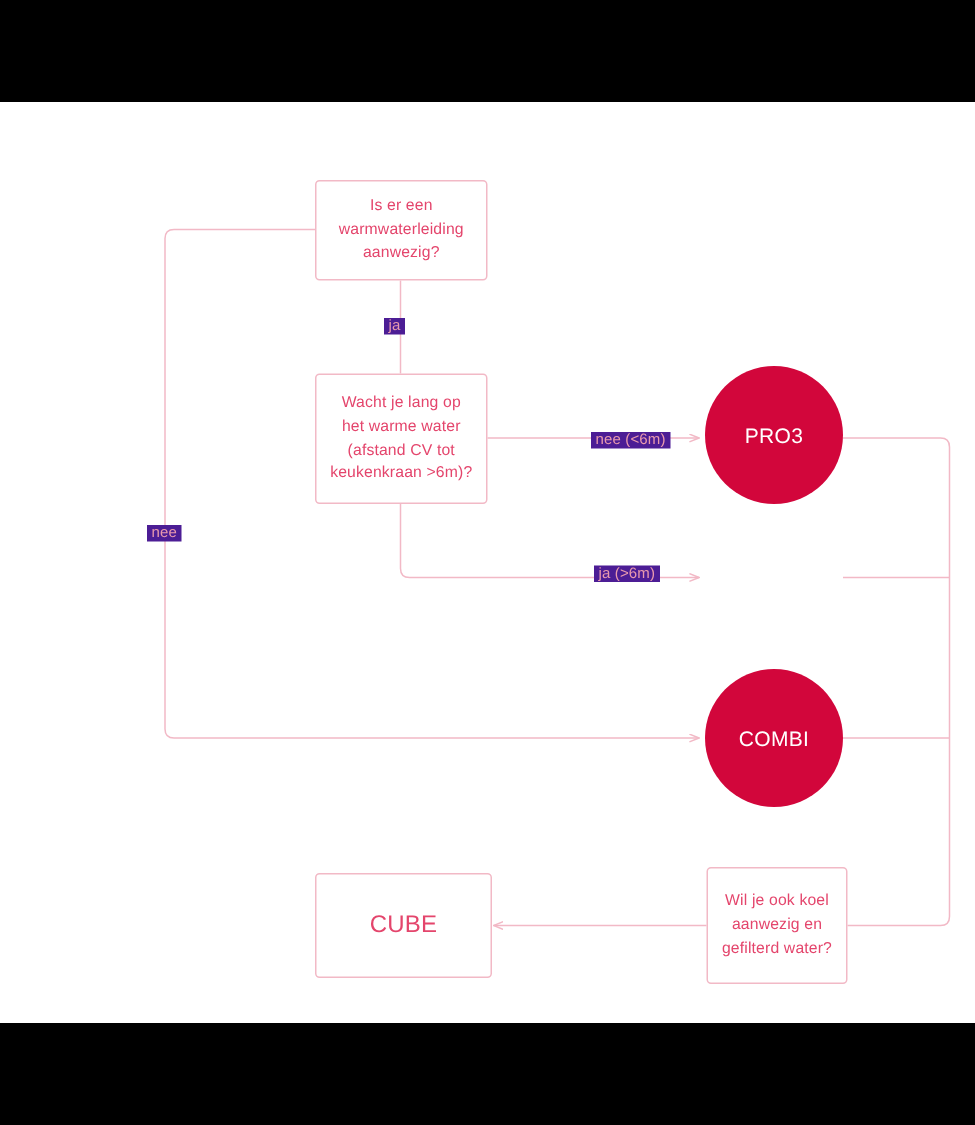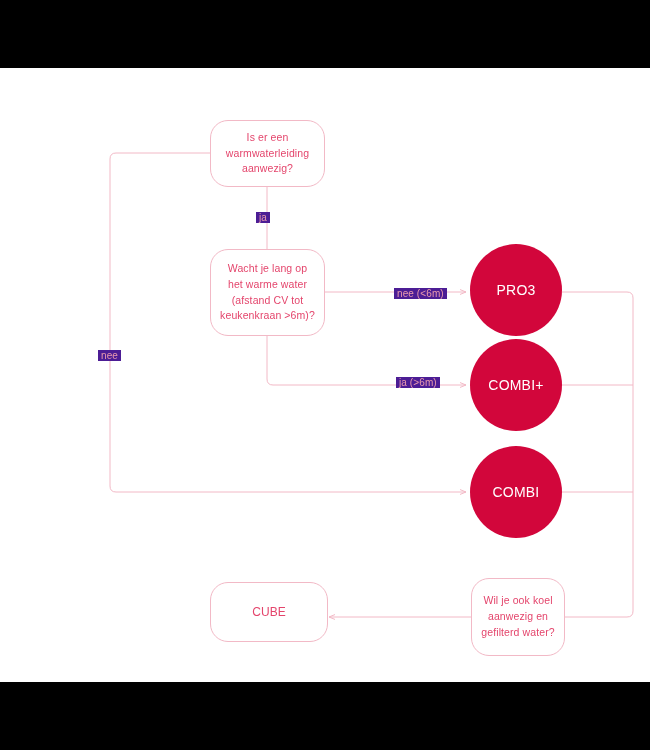--- a/index.html
+++ b/index.html
@@ -38,21 +38,21 @@
   .node {
     position: absolute;
     box-sizing: border-box;
     display: flex;
     align-items: center;
     justify-content: center;
     text-align: center;
   }
   .box {
     border: 1px solid #f2b9c6;
-    border-radius: 18px;
+    border-radius: 3px;
     background: #ffffff;
     color: #e4456c;
     font-size: 10.5px;
     line-height: 1.5;
     letter-spacing: 0.1px;
   }
   .box .txt { padding: 0 8px; }
   .circle {
     border-radius: 50%;
     background: #d2063b;
@@ -106,33 +106,30 @@
     </div>
 
     <div class="node box" style="left:210px; top:181px; width:115px; height:87px;justify-content:center;">
       <div class="txt">Wacht je lang op het warme water (afstand CV tot keukenkraan &gt;6m)?</div>
     </div>
 
     <div class="node circle" style="left:470px; top:176px; width:92px; height:92px;">
       <div>PRO3</div>
     </div>
 
-    <div class="node circle" style="left:470px; top:271px; width:92px; height:92px;">
-      <div>COMBI+</div>
-    </div>
 
     <div class="node circle" style="left:470px; top:378px; width:92px; height:92px;">
       <div>COMBI</div>
     </div>
 
     <div class="node box" style="left:471px; top:510px; width:94px; height:78px;">
       <div class="txt">Wil je ook koel aanwezig en gefilterd water?</div>
     </div>
 
-    <div class="node box" style="left:210px; top:514px; width:118px; height:60px; font-size:12px; color:#e4456c;">
+    <div class="node box" style="left:210px; top:514px; width:118px; height:70px; font-size:16px; color:#e4456c;">
       <div class="txt">CUBE</div>
     </div>
 
     <div class="edge-label" style="left:256px; top:144px;">ja</div>
 
     <div class="edge-label" style="left:98px; top:238px;margin-top:44px;">nee</div>
 
     <div class="edge-label" style="left:394px; top:220px;">nee (&lt;6m)</div>
 
     <div class="edge-label" style="left:396px; top:309px;">ja (&gt;6m)</div>

